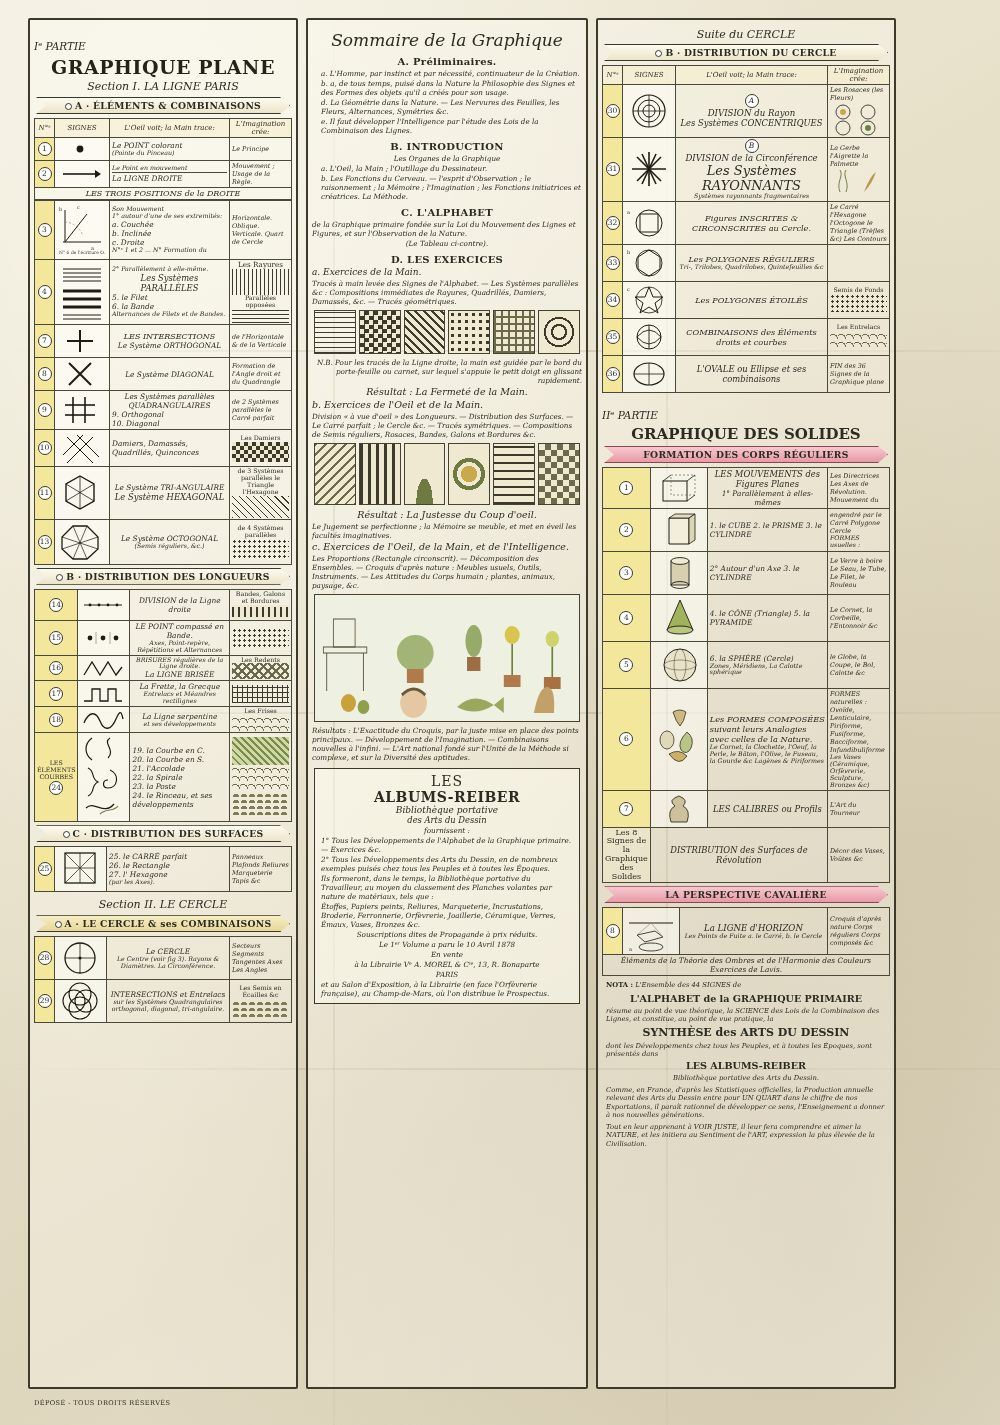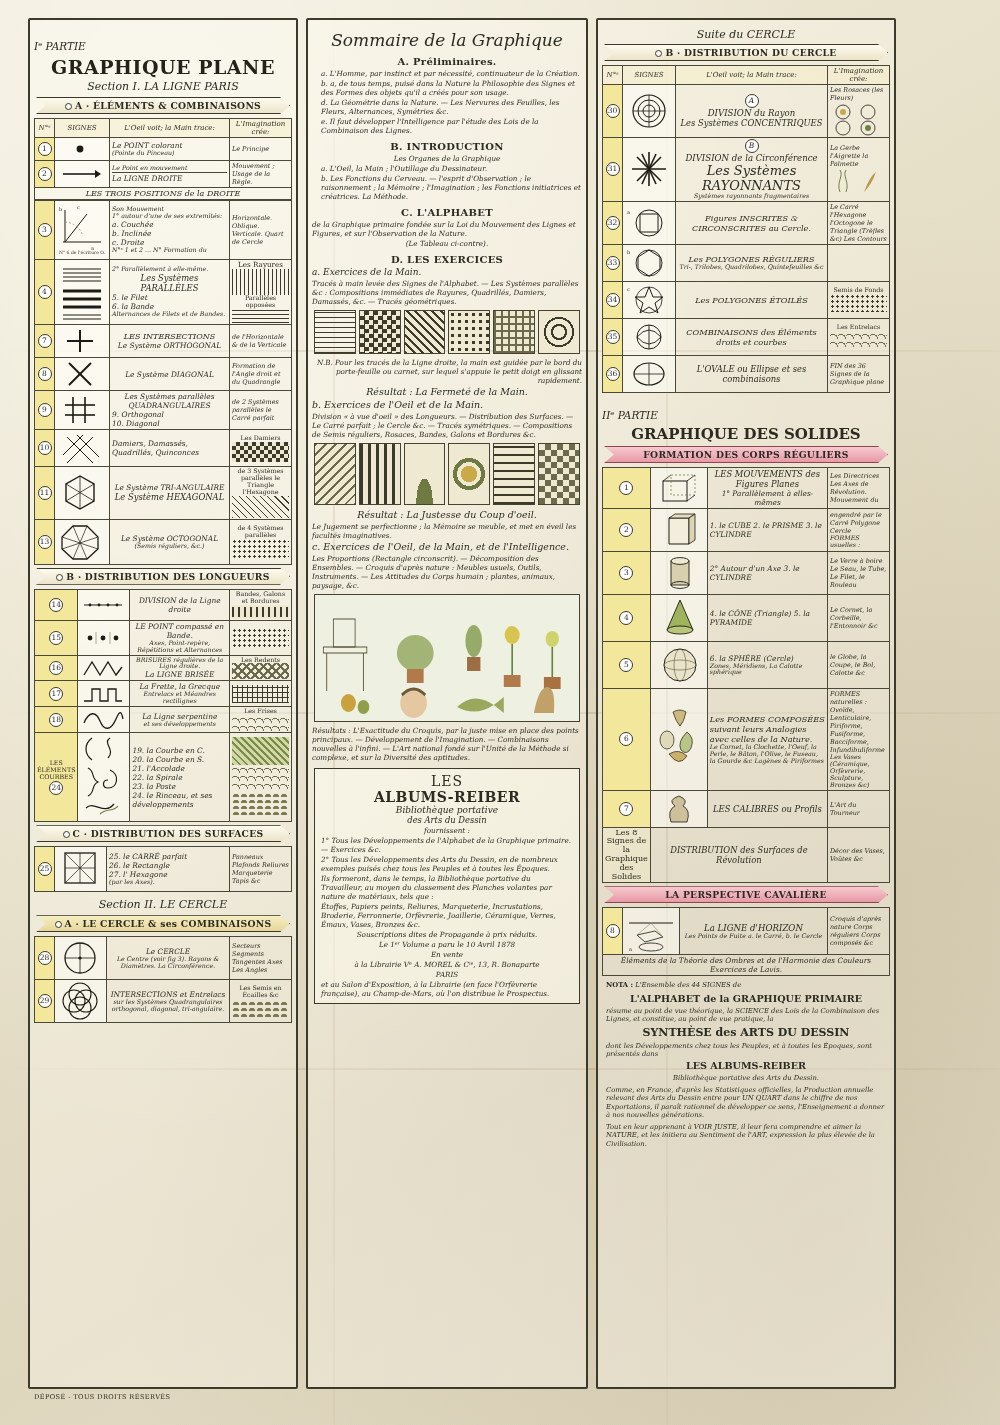--- a/index.html
+++ b/index.html
@@ -136,21 +136,21 @@
   .albumtitle { text-align:center; font-size:14px; font-weight:bold; letter-spacing:.5px; }
   .seal { width:46px; height:46px; border-radius:50%; border:1.5px solid #3a3829;
     display:flex; align-items:center; justify-content:center; text-align:center;
     font-size:5.8px; font-style:italic; background:#f6eec2; }
 
   
   .right .capt { font-size:8.6px; font-style:italic; text-align:center; margin:4px 0 2px; }
   .right h2 { text-align:center; font-size:15px; margin:4px 0 2px; font-weight:bold; }
   .nota { font-size:6.8px; font-style:italic; line-height:1.25; padding:2px 4px; }
 
-  .footer { position:absolute; left:34px; bottom:24px; font-size:6.6px; letter-spacing:.4px; }
+  .footer { position:absolute; left:34px; bottom:18px; font-size:6.6px; letter-spacing:.4px; }
 
   svg { display:block; }
 </style>
 </head>
 <body>
 
 <div class="paper"></div>
 <div class="fold" style="left:333px"></div>
 <div class="fold" style="left:666px"></div>
 <div class="creasev" style="top:350px"></div>

